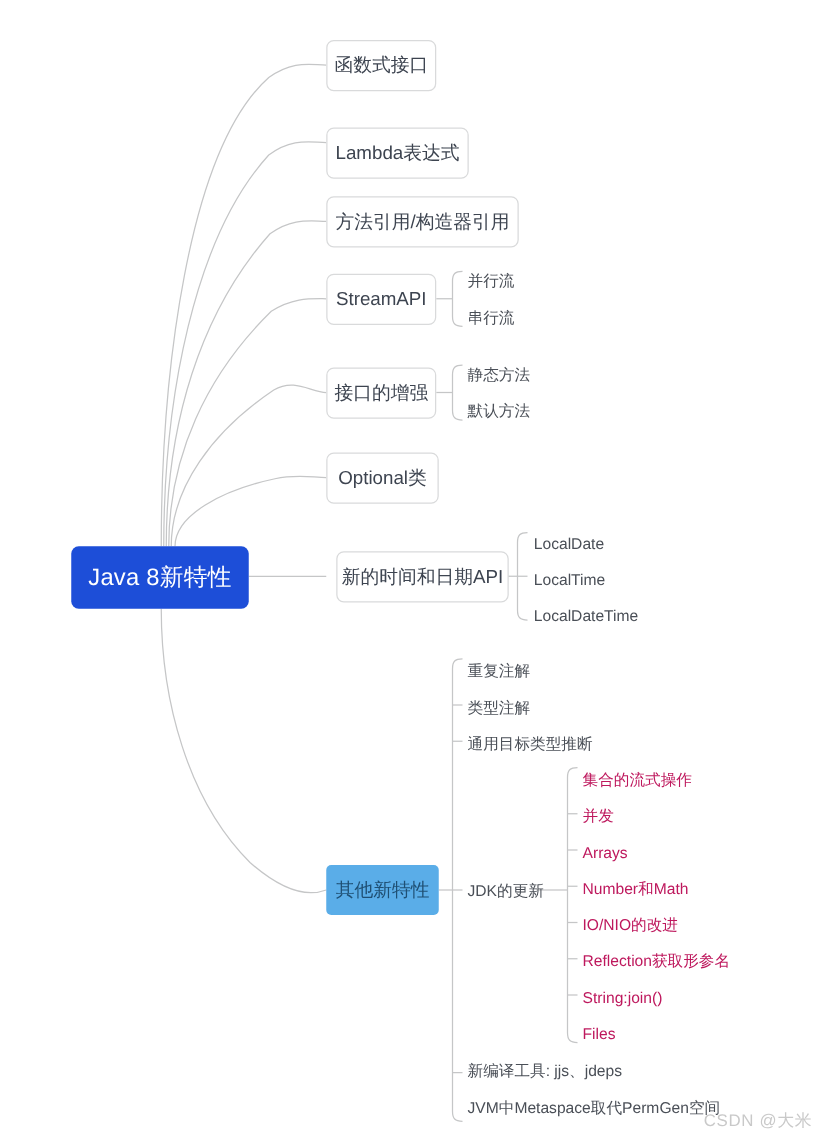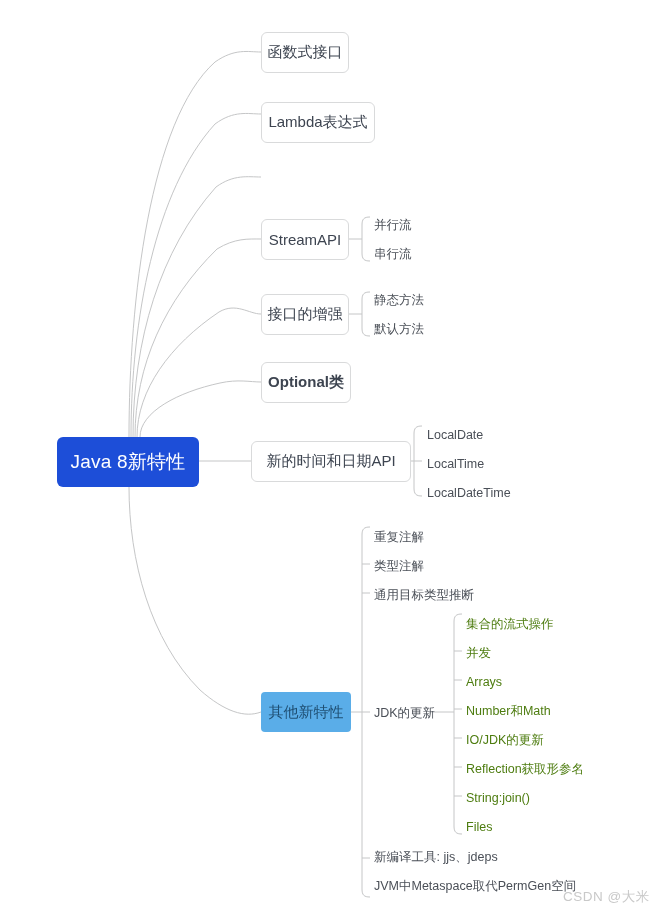--- a/index.html
+++ b/index.html
@@ -63,21 +63,21 @@
     padding: 0 12px;
   }
   .leaf {
     position: absolute;
     white-space: nowrap;
     color: #4a4f57;
     font-size: 12.5px;
     line-height: 14px;
   }
   .leaf-lvl3 {
-    color: #4d7c0f;
+    color: #be185d;
     font-size: 12.5px;
   }
   .watermark {
     position: absolute;
     color: #c9c9c9;
     font-size: 13.5px;
     white-space: nowrap;
     letter-spacing: 0.5px;
   }
 </style>
@@ -131,38 +131,41 @@
   </div>
 
   <div class="node node-box" style="left:261px; top:32px; width:88px; height:41px;">
     <span>函数式接口</span>
   </div>
 
   <div class="node node-box" style="left:261px; top:102px; width:114px; height:41px;">
     <span>Lambda表达式</span>
   </div>
 
+  <div class="node node-box" style="left:261px; top:157px; width:154px; height:41px;">
+    <span>方法引用/构造器引用</span>
+  </div>
 
   <div class="node node-box" style="left:261px; top:219px; width:88px; height:41px;">
     <span>StreamAPI</span>
   </div>
   <div class="leaf" style="left:374px; top:218px;">并行流</div>
   <div class="leaf" style="left:374px; top:247px;">串行流</div>
 
   <div class="node node-box" style="left:261px; top:294px; width:88px; height:41px;">
     <span>接口的增强</span>
   </div>
   <div class="leaf" style="left:374px; top:293px;">静态方法</div>
   <div class="leaf" style="left:374px; top:322px;">默认方法</div>
 
-  <div class="node node-box" style="left:261px; top:362px; width:90px; height:41px;font-weight:bold;">
+  <div class="node node-box" style="left:261px; top:362px; width:90px; height:41px;">
     <span>Optional类</span>
   </div>
 
-  <div class="node node-box" style="left:251px; top:441px; width:160px; height:41px;">
+  <div class="node node-box" style="left:269px; top:441px; width:138px; height:41px;">
     <span>新的时间和日期API</span>
   </div>
   <div class="leaf" style="left:427px; top:428px;">LocalDate</div>
   <div class="leaf" style="left:427px; top:457px;">LocalTime</div>
   <div class="leaf" style="left:427px; top:486px;">LocalDateTime</div>
 
   <div class="node node-blue" style="left:261px; top:692px; width:90px; height:40px;">
     <span>其他新特性</span>
   </div>
 
@@ -170,20 +173,20 @@
   <div class="leaf" style="left:374px; top:559px;">类型注解</div>
   <div class="leaf" style="left:374px; top:588px;">通用目标类型推断</div>
   <div class="leaf" style="left:374px; top:706px;">JDK的更新</div>
   <div class="leaf" style="left:374px; top:850px;">新编译工具: jjs、jdeps</div>
   <div class="leaf" style="left:374px; top:879px;">JVM中Metaspace取代PermGen空间</div>
 
   <div class="leaf leaf-lvl3" style="left:466px; top:617px;">集合的流式操作</div>
   <div class="leaf leaf-lvl3" style="left:466px; top:646px;">并发</div>
   <div class="leaf leaf-lvl3" style="left:466px; top:675px;">Arrays</div>
   <div class="leaf leaf-lvl3" style="left:466px; top:704px;">Number和Math</div>
-  <div class="leaf leaf-lvl3" style="left:466px; top:733px;">IO/JDK的更新</div>
+  <div class="leaf leaf-lvl3" style="left:466px; top:733px;">IO/NIO的改进</div>
   <div class="leaf leaf-lvl3" style="left:466px; top:762px;">Reflection获取形参名</div>
   <div class="leaf leaf-lvl3" style="left:466px; top:791px;">String:join()</div>
   <div class="leaf leaf-lvl3" style="left:466px; top:820px;">Files</div>
 
   <div class="watermark" style="left:563px; top:888px;">CSDN @大米</div>
 
 </div>
 
 </body></html>

